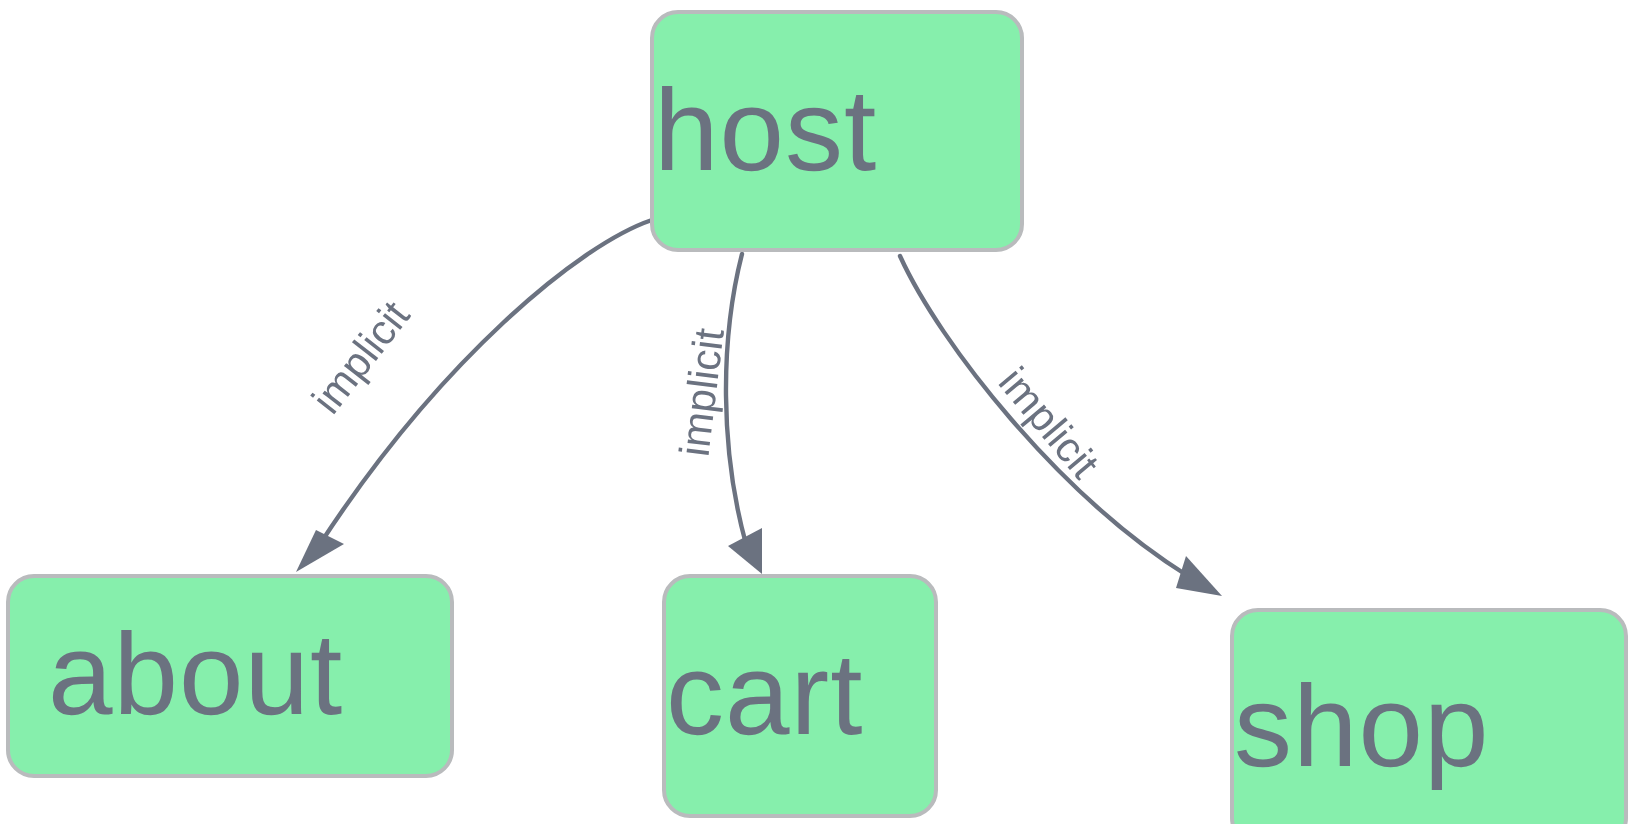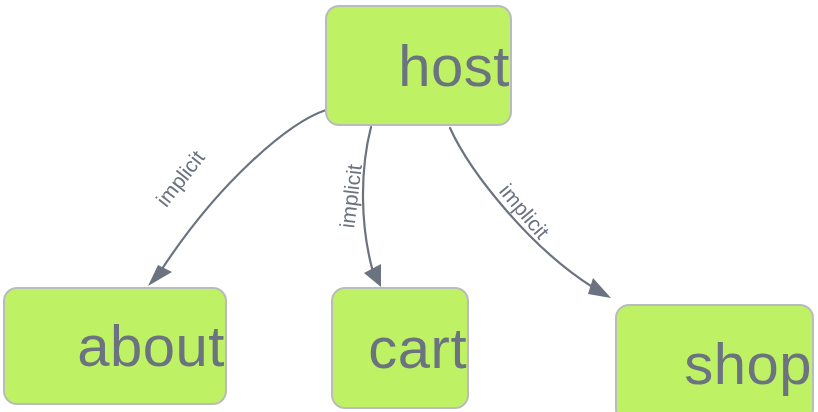--- a/index.html
+++ b/index.html
@@ -23,26 +23,26 @@
   #graph-svg {
     position: absolute;
     top: 0;
     left: 0;
     width: 818px;
     height: 412px;
   }
   .node-box {
     position: absolute;
     box-sizing: border-box;
-    background: #bef264;
+    background: #86efac;
     border: 2px solid #b9bbbd;
     border-radius: 14px;
     display: flex;
     align-items: center;
-    justify-content: flex-end;
+    justify-content: flex-start;
   }
   .node-label {
     color: #6b7280;
     font-family: "Liberation Sans", sans-serif;
     font-size: 58px;
     font-weight: 400;
     letter-spacing: 0.5px;
     line-height: 1;
     white-space: nowrap;
     user-select: none;
@@ -90,21 +90,21 @@
       <polygon class="edge-arrow" points="611,298 588,294 593,278"></polygon>
       <text class="edge-label-text" x="519" y="216" text-anchor="middle" transform="rotate(50 519 216)">implicit</text>
     </g>
 
   </svg>
 
   <div class="node-box" style="left:325px; top:5px; width:187px; height:121px;">
     <span class="node-label">host</span>
   </div>
 
-  <div class="node-box" style="left:3px; top:287px; width:224px; height:118px;">
+  <div class="node-box" style="left:3px; top:287px; width:224px; height:102px;padding-left:19px;">
     <span class="node-label">about</span>
   </div>
 
   <div class="node-box" style="left:331px; top:287px; width:138px; height:122px;">
     <span class="node-label">cart</span>
   </div>
 
   <div class="node-box" style="left:615px; top:304px; width:199px; height:119px;">
     <span class="node-label">shop</span>
   </div>

